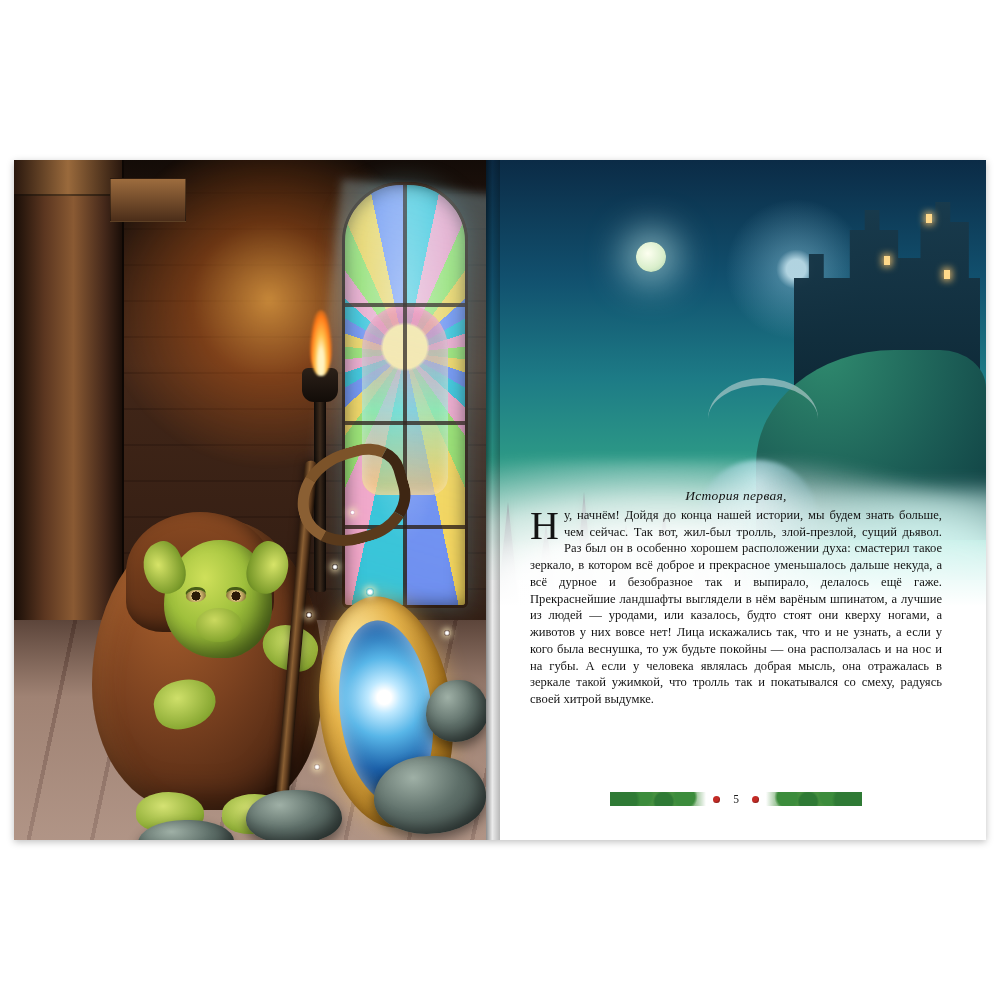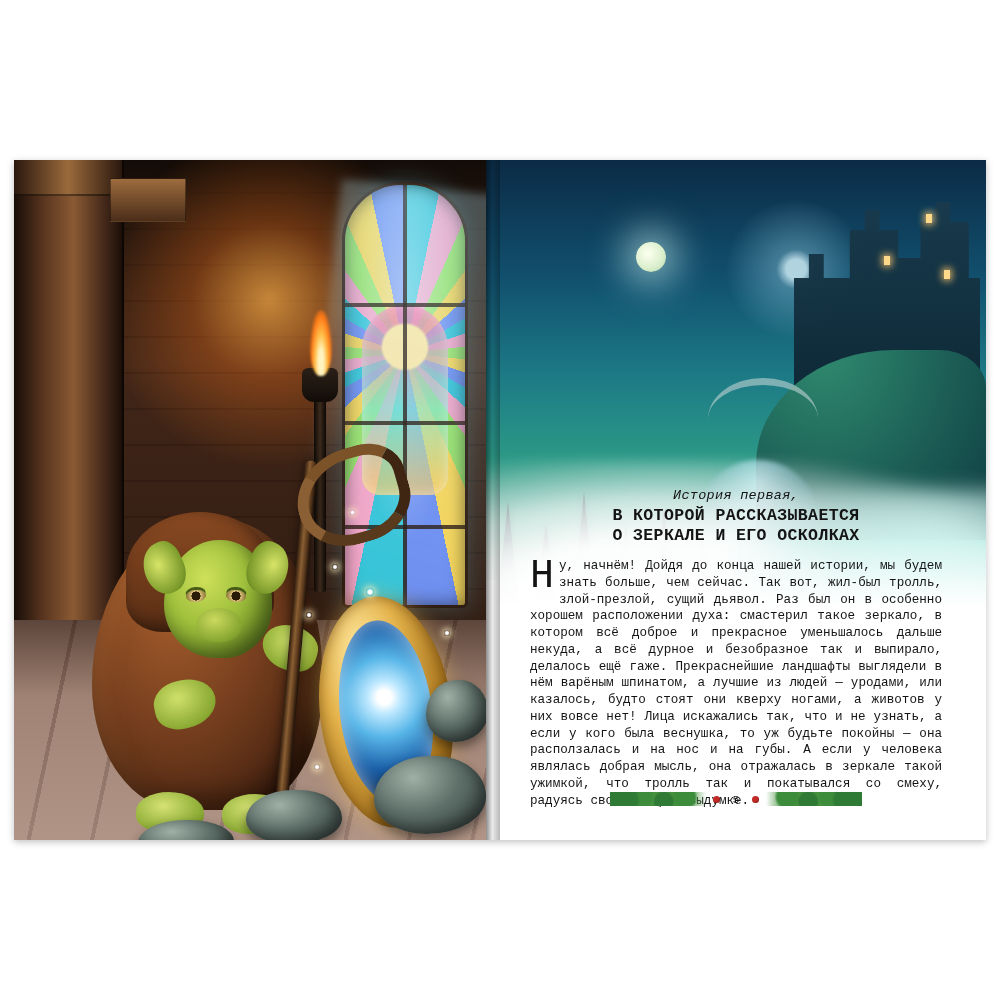--- a/index.html
+++ b/index.html
@@ -246,21 +246,20 @@
   .r3 { left: 124px; top: 660px; width: 96px; height: 42px; }
   .r4 { left: 412px; top: 520px; width: 62px; height: 62px; }
 
   
   .page-right {
     position: relative;
     width: 500px;
     height: 680px;
     overflow: hidden;
     background: #ffffff;
-    font-family: Liberation Mono, monospace;
   }
   .night {
     position:absolute; left:0; top:0; right:0; height: 420px;
     background:
       radial-gradient(circle at 62% 26%, rgba(205,235,245,0.85) 0 2.2%, rgba(160,215,235,0.35) 4.5%, rgba(60,130,160,0) 16%),
       linear-gradient(180deg, #0b2b46 0%, #11506e 28%, #1d7b86 52%, #2d9a86 72%, #3f9f7d 100%);
   }
   .moon {
     position:absolute; left: 150px; top: 82px; width: 30px; height: 30px;
     border-radius: 50%;
@@ -468,24 +467,20 @@
 
     <div class="bridge"></div>
     <div class="water"></div>
 
     <div class="mist"></div>
     <div class="mist2"></div>
     <div class="white-body"></div>
 
     <div class="text-col">
       <div class="story-label">История первая,</div>
-      <div class="story-title">
-        <div>В КОТОРОЙ РАССКАЗЫВАЕТСЯ</div>
-        <div>О ЗЕРКАЛЕ И ЕГО ОСКОЛКАХ</div>
-      </div>
       <div class="body-text">
         <span class="dropcap">Н</span><span>у, начнём! Дойдя до конца нашей истории, мы будем знать больше, чем сейчас. Так вот, жил-был тролль, злой-презлой, сущий дьявол. Раз был он в особенно хорошем расположении духа: смастерил такое зеркало, в котором всё доброе и прекрасное уменьшалось дальше некуда, а всё дурное и безобразное так и выпирало, делалось ещё гаже. Прекраснейшие ландшафты выглядели в нём варёным шпинатом, а лучшие из людей — уродами, или казалось, будто стоят они кверху ногами, а животов у них вовсе нет! Лица искажались так, что и не узнать, а если у кого была веснушка, то уж будьте покойны — она расползалась и на нос и на губы. А если у человека являлась добрая мысль, она отражалась в зеркале такой ужимкой, что тролль так и покатывался со смеху, радуясь своей хитрой выдумке.</span>
       </div>
     </div>
 
     <div class="page-foot">
       <div class="vine"></div>
       <div class="berry"></div>
       <div class="folio">5</div>
       <div class="berry"></div>

